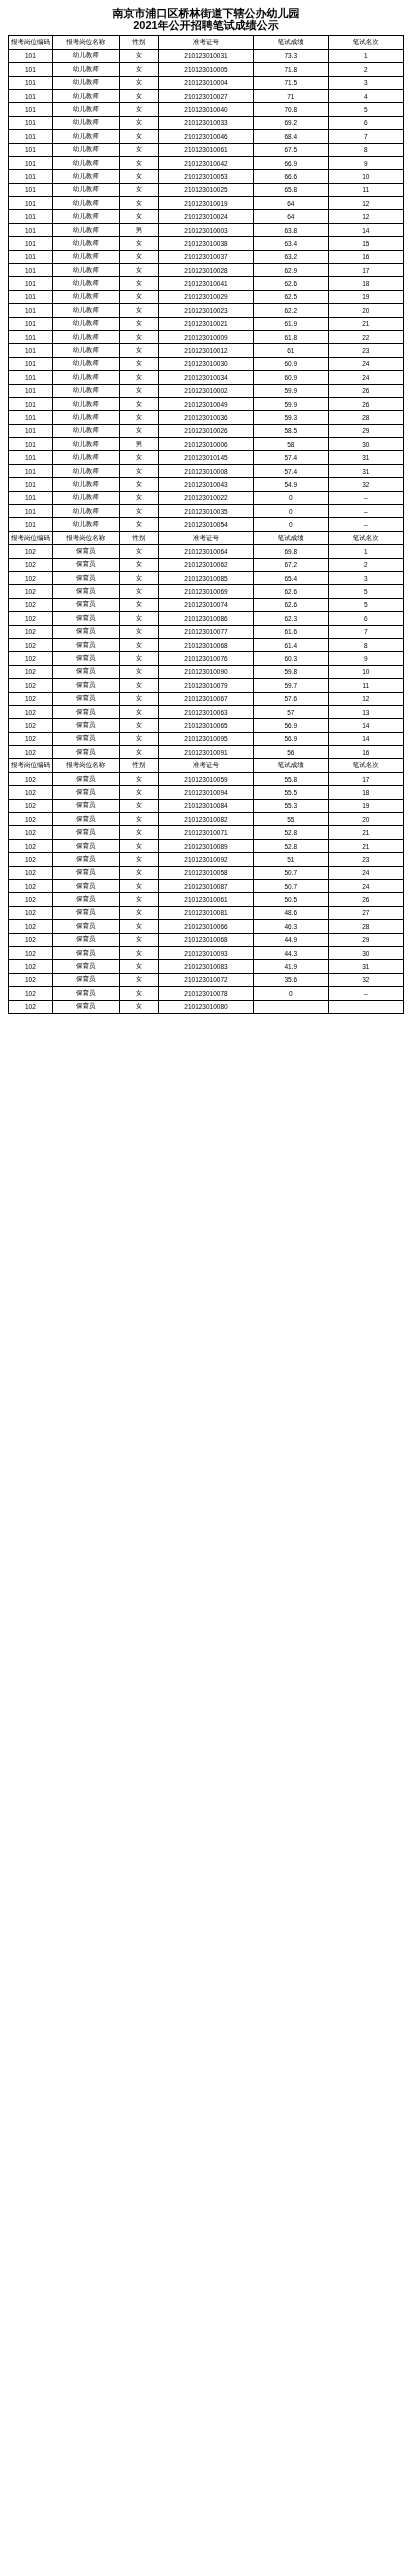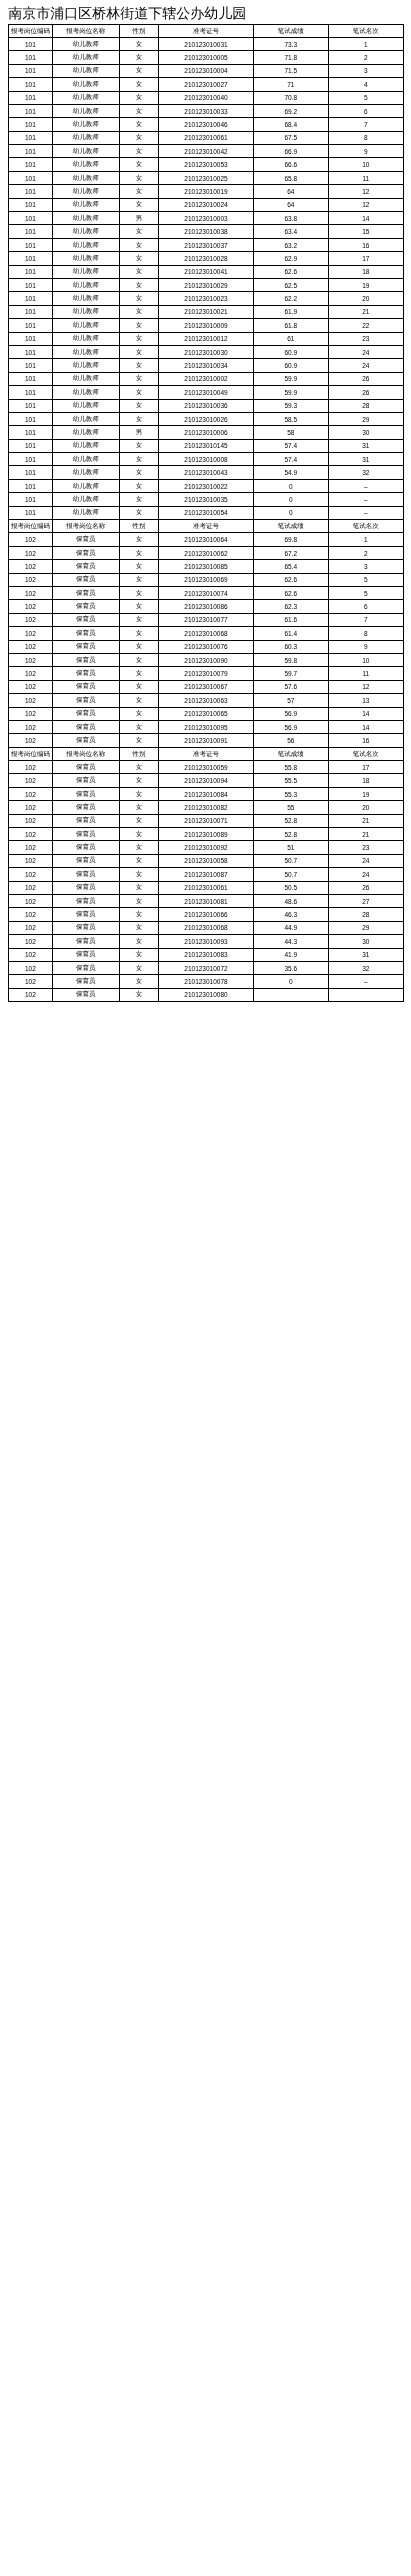--- a/index.html
+++ b/index.html
@@ -11,23 +11,23 @@
     width: 412px;
     font-family: "Liberation Sans", sans-serif;
     color: #000000;
   }
   .page {
     width: 412px;
     box-sizing: border-box;
     padding: 5.9px 8.2px 8.2px 8.2px;
   }
   .doc-title {
-    text-align: left;
-    font-weight: normal;
-    font-size: 14px;
+    text-align: center;
+    font-weight: bold;
+    font-size: 11px;
     line-height: 11.8px;
     margin: 2.4px 0 1.2px 0;
     letter-spacing: 0px;
   }
   .doc-title .line2 {
     display: block;
   }
   table.grid {
     border-collapse: collapse;
     width: 100%;
@@ -57,20 +57,21 @@
   .col5 { width: 19%; }
   .col6 { width: 19%; }
 </style>
 </head>
 <body>
 
 <div class="page">
 
   <div class="doc-title">
     <span>南京市浦口区桥林街道下辖公办幼儿园</span>
+    <span class="line2">2021年公开招聘笔试成绩公示</span>
   </div>
 
   <table class="grid">
     <colgroup>
       <col class="col1">
         <col class="col2">
         <col class="col3">
         <col class="col4">
         <col class="col5">
         <col class="col6">

